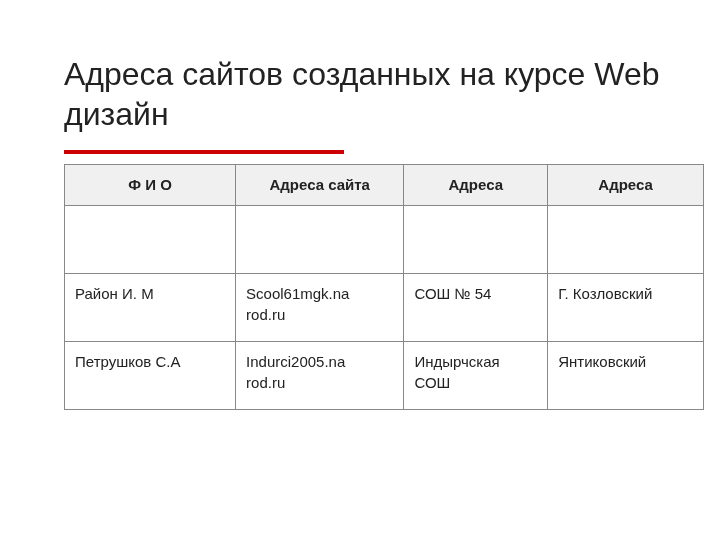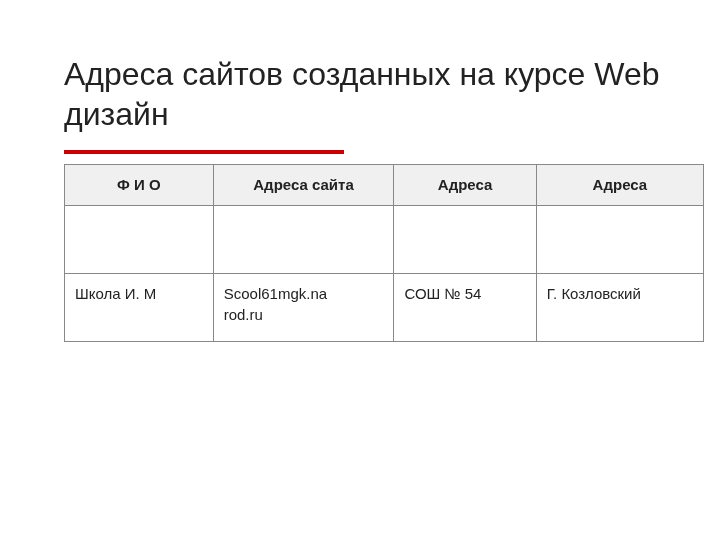--- a/index.html
+++ b/index.html
@@ -80,19 +80,25 @@
     </tr>
   </thead>
   <tbody id="table-body">
   <tr>
         <td></td>
         <td></td>
         <td></td>
         <td></td>
       </tr>
       <tr>
-        <td>Школа И. М</td>
+        <td>Район И. М</td>
         <td>Scool61mgk.na<br>rod.ru</td>
         <td>СОШ № 54</td>
         <td>Г. Козловский</td>
+      </tr>
+      <tr>
+        <td>Петрушков С.А</td>
+        <td>Indurci2005.na<br>rod.ru</td>
+        <td>Индырчская<br>СОШ</td>
+        <td>Янтиковский</td>
       </tr>
     </tbody>
 </table>
 
 </body></html>

